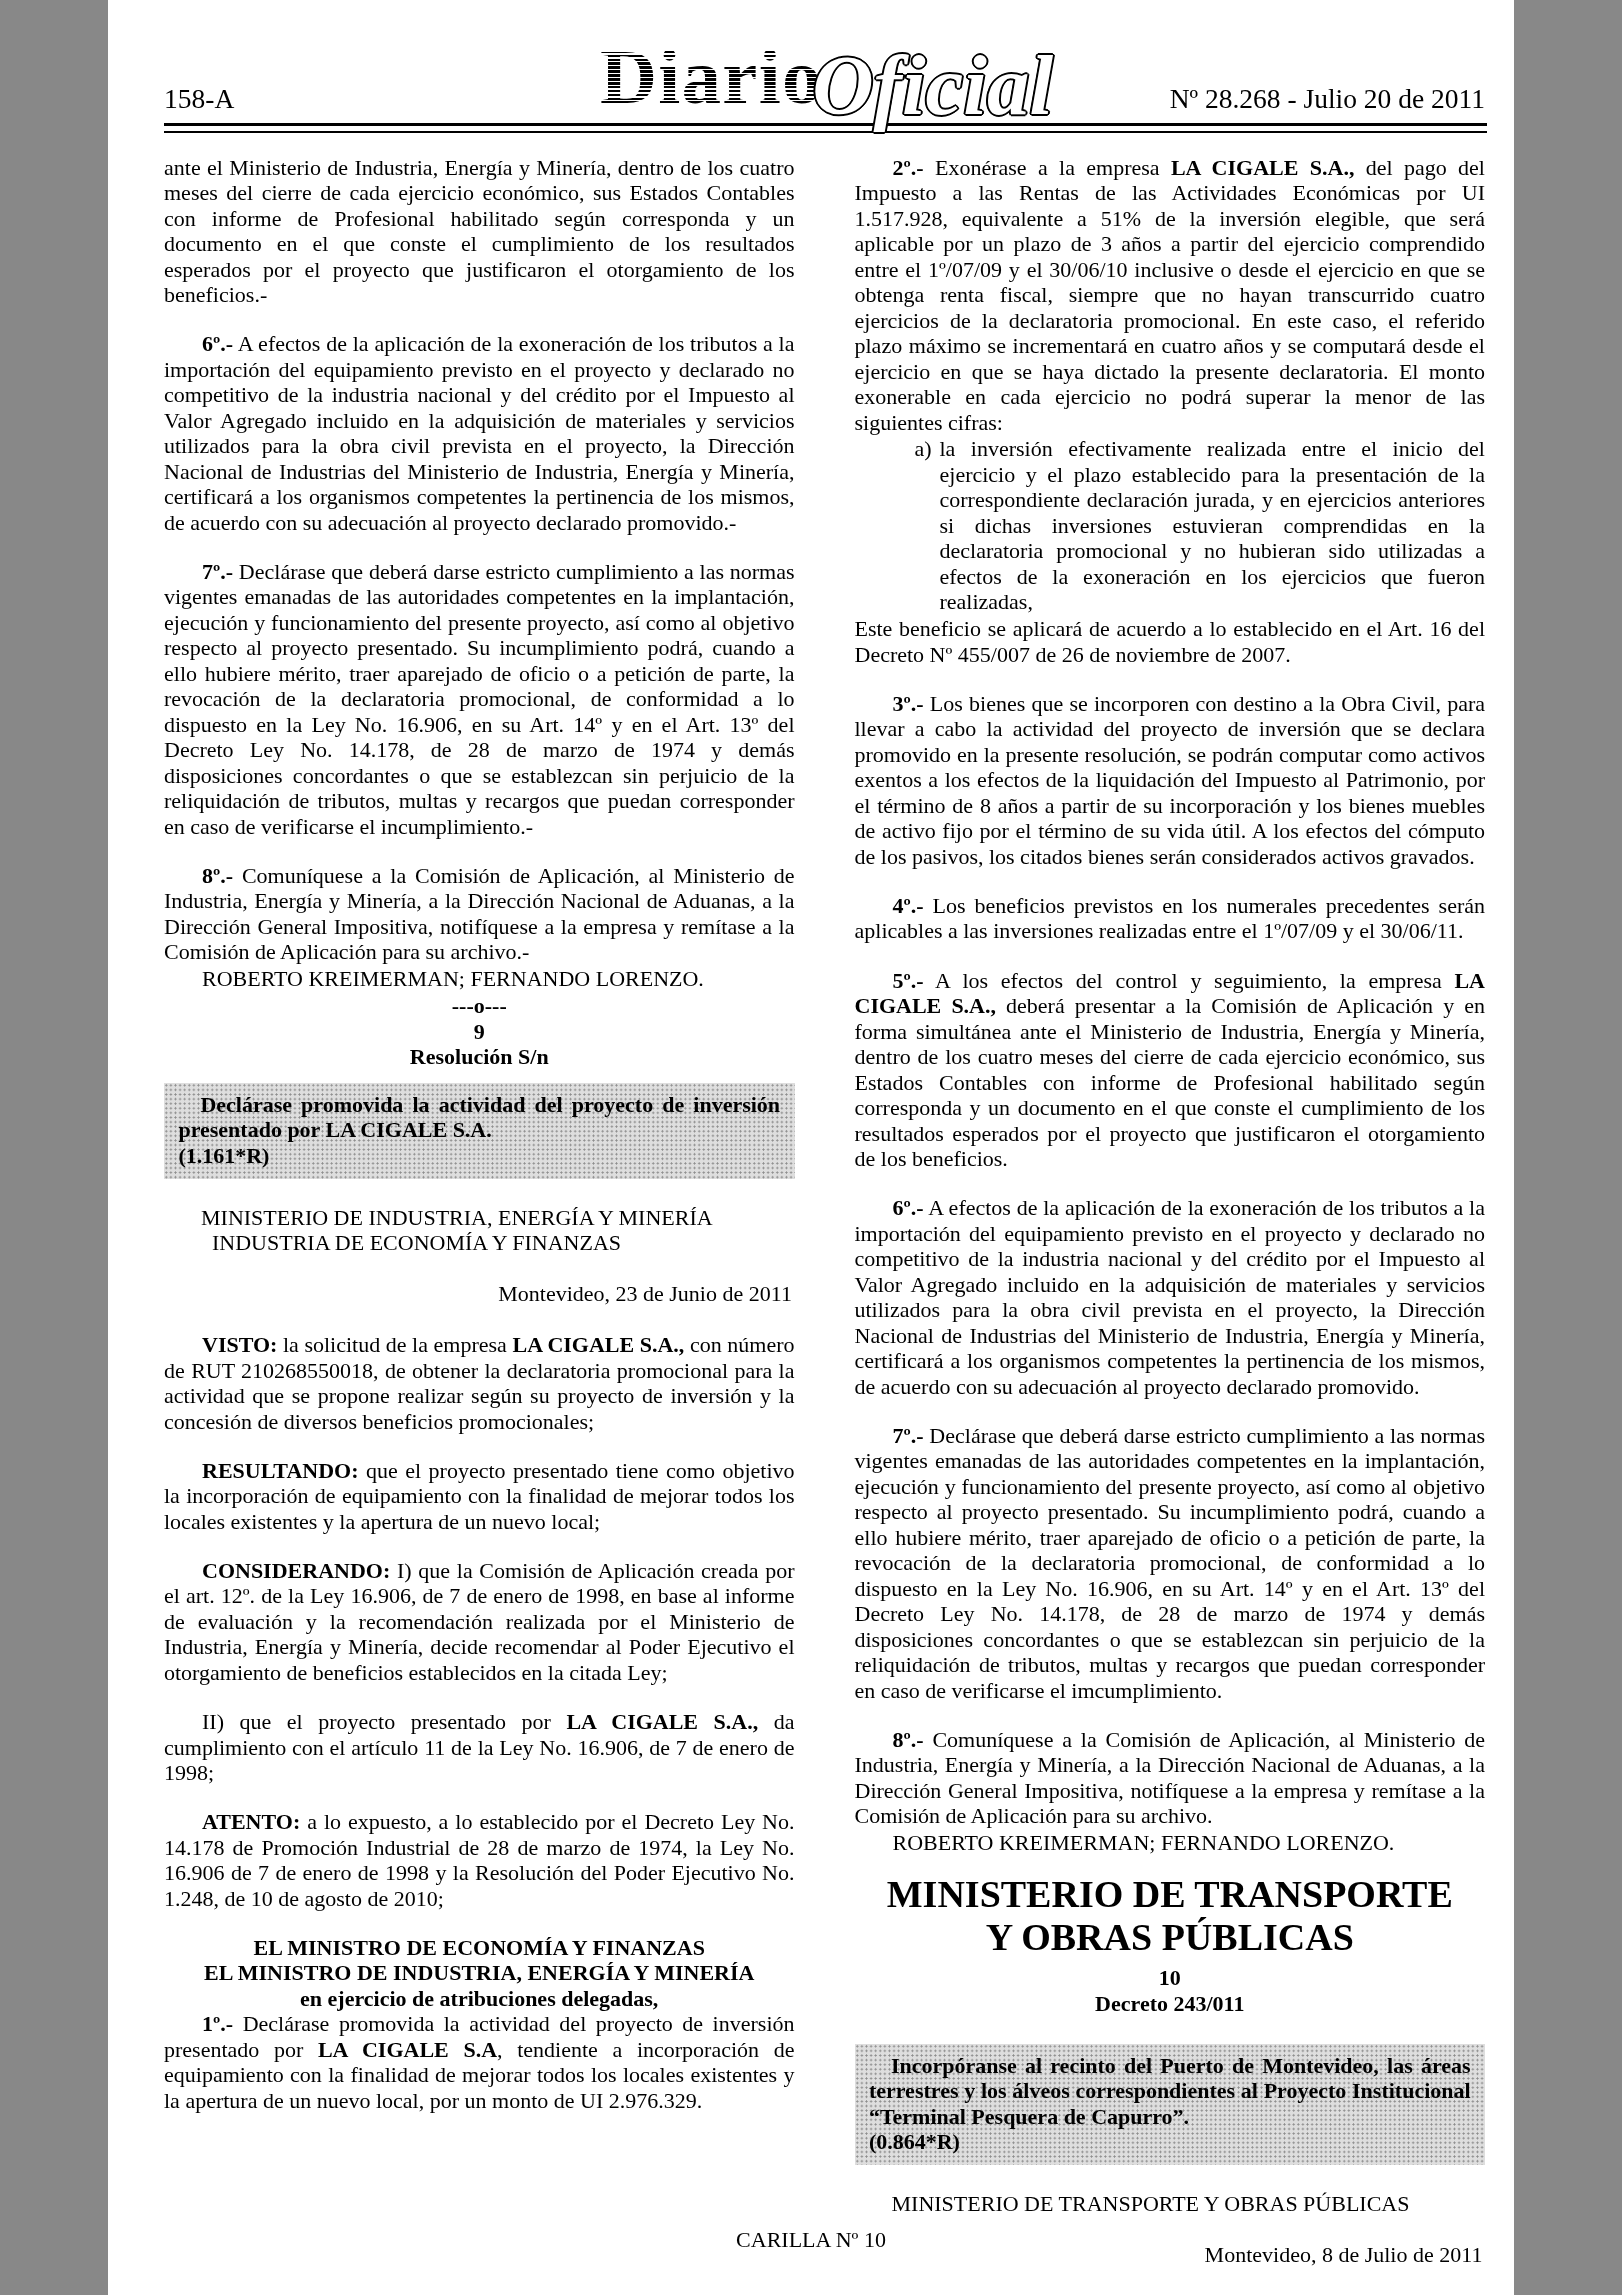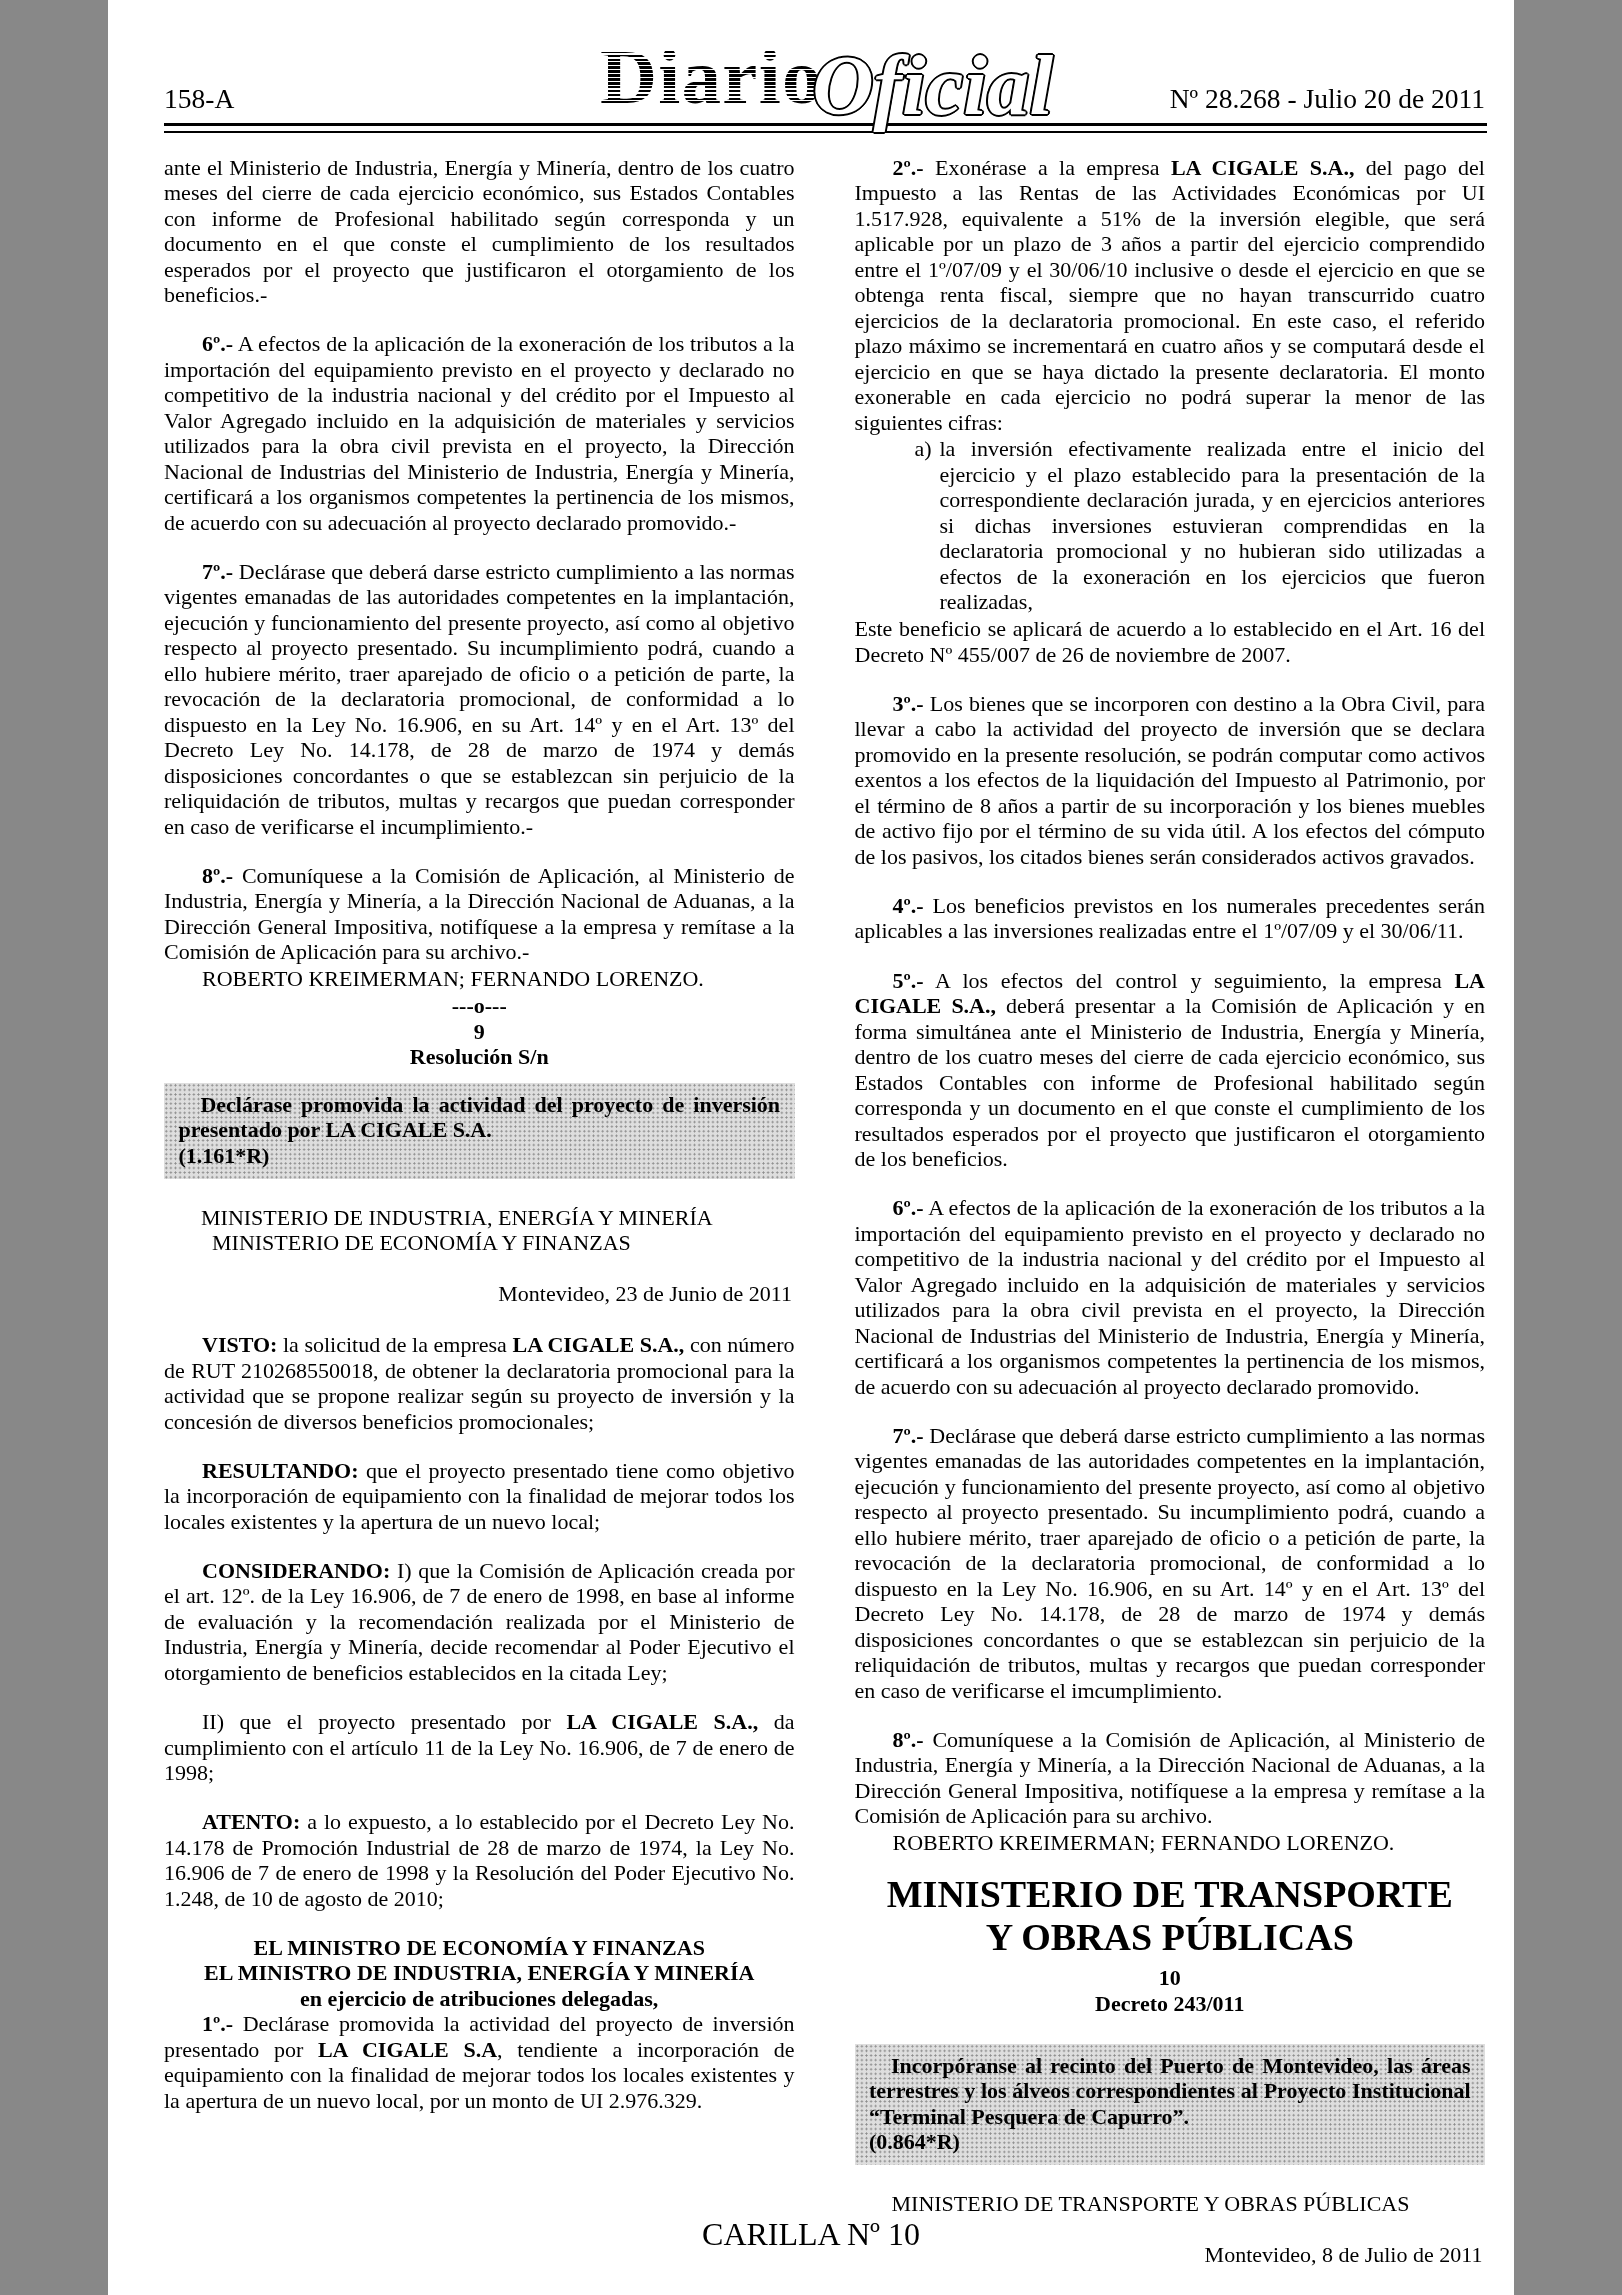--- a/index.html
+++ b/index.html
@@ -89,21 +89,21 @@
   .box .box-line{text-indent:22px;}
   .box .box-line + .box-line{text-indent:0;}
   .list{
     padding-left:85px;text-indent:-25px;
     text-align:justify;margin-bottom:1.3px;
   }
   .list .marker{display:inline-block;width:25px;text-indent:0;}
   
   .footer{
     position:absolute;left:0;right:0;bottom:42px;
-    text-align:center;font-size:32px;
+    text-align:center;font-size:22px;
   }
 </style>
 </head>
 <body>
 
 <div class="page">
 
   <div class="header">
     <div class="h-left">158-A</div>
     <div class="h-center">
@@ -122,21 +122,21 @@
         <div class="blk p indent tight"><b>8º.-</b><span> Comuníquese a la Comisión de Aplicación, al Ministerio de Industria, Energía y Minería, a la Dirección Nacional de Aduanas, a la Dirección General Impositiva, notifíquese a la empresa y remítase a la Comisión de Aplicación para su archivo.-</span></div>
         <div class="blk sig"><span>ROBERTO KREIMERMAN; FERNANDO LORENZO.</span></div>
         <div class="blk center"><span>---o---</span></div>
         <div class="blk center"><span>9</span></div>
         <div class="blk center"><span>Resolución S/n</span></div>
         <div class="blk box">
           <div class="box-line">Declárase promovida la actividad del proyecto de inversión presentado por LA CIGALE S.A.</div>
           <div class="box-line">(1.161*R)</div>
         </div>
         <div class="blk ministry"><span>MINISTERIO DE INDUSTRIA, ENERGÍA Y MINERÍA</span></div>
-        <div class="blk ministry m2 mb"><span>MINISTERIO DE ECONOMÍA Y FINANZAS</span></div>
+        <div class="blk ministry m2 mb"><span>INDUSTRIA DE ECONOMÍA Y FINANZAS</span></div>
         <div class="blk date"><span>Montevideo, 23 de Junio de 2011</span></div>
         <div class="blk p indent"><b>VISTO:</b><span> la solicitud de la empresa </span><b>LA CIGALE S.A.,</b><span> con número de RUT 210268550018, de obtener la declaratoria promocional para la actividad que se propone realizar según su proyecto de inversión y la concesión de diversos beneficios promocionales;</span></div>
         <div class="blk p indent"><b>RESULTANDO:</b><span> que el proyecto presentado tiene como objetivo la incorporación de equipamiento con la finalidad de mejorar todos los locales existentes y la apertura de un nuevo local;</span></div>
         <div class="blk p indent"><b>CONSIDERANDO:</b><span> I) que la Comisión de Aplicación creada por el art. 12º. de la Ley 16.906, de 7 de enero de 1998, en base al informe de evaluación y la recomendación realizada por el Ministerio de Industria, Energía y Minería, decide recomendar al Poder Ejecutivo el otorgamiento de beneficios establecidos en la citada Ley;</span></div>
         <div class="blk p indent"><span>II) que el proyecto presentado por </span><b>LA CIGALE S.A.,</b><span> da cumplimiento con el artículo 11 de la Ley No. 16.906, de 7 de enero de 1998;</span></div>
         <div class="blk p indent"><b>ATENTO:</b><span> a lo expuesto, a lo establecido por el Decreto Ley No. 14.178 de Promoción Industrial de 28 de marzo de 1974, la Ley No. 16.906 de 7 de enero de 1998 y la Resolución del Poder Ejecutivo No. 1.248, de 10 de agosto de 2010;</span></div>
         <div class="blk center"><span>EL MINISTRO DE ECONOMÍA Y FINANZAS</span></div>
         <div class="blk center"><span>EL MINISTRO DE INDUSTRIA, ENERGÍA Y MINERÍA</span></div>
         <div class="blk center"><span>en ejercicio de atribuciones delegadas,</span></div>
         <div class="blk p indent"><b>1º.-</b><span> Declárase promovida la actividad del proyecto de inversión presentado por </span><b>LA CIGALE S.A</b><span>, tendiente a incorporación de equipamiento con la finalidad de mejorar todos los locales existentes y la apertura de un nuevo local, por un monto de UI 2.976.329.</span></div>

